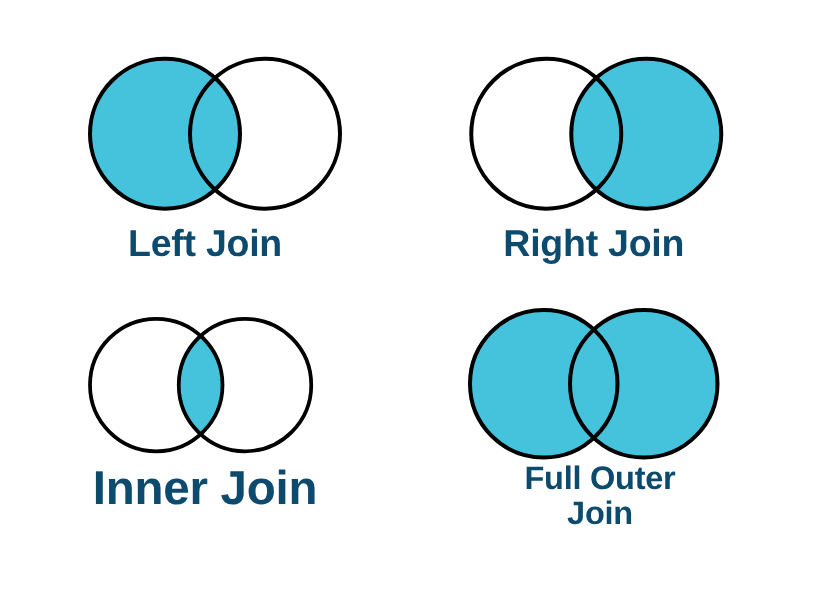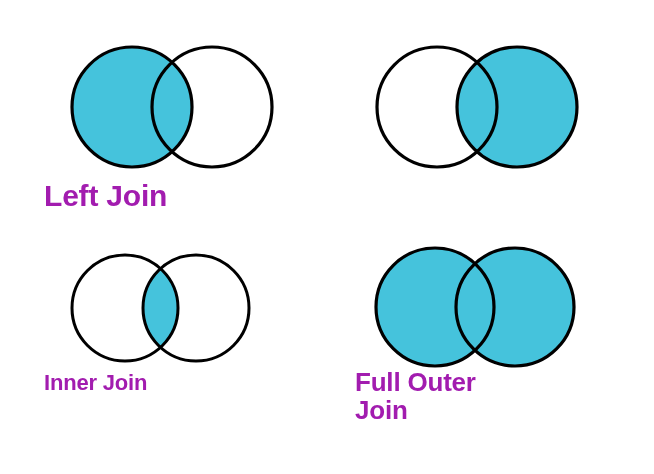--- a/index.html
+++ b/index.html
@@ -21,36 +21,37 @@
     height: 474px;
   }
   .diagram-cell {
     position: absolute;
   }
   .venn-svg {
     display: block;
   }
   .join-label {
     position: absolute;
+    text-align: center;
     font-family: "Liberation Sans", sans-serif;
     font-weight: bold;
-    color: #a21caf;
+    color: #0c4a6e;
     line-height: 1.08;
     letter-spacing: -0.2px;
     white-space: pre-line;
   }
   
   #cell-left-join      { left: 64px;  top: 40px; }
   #cell-right-join     { left: 370px; top: 40px; }
   #cell-inner-join     { left: 64px;  top: 248px; }
   #cell-full-outer-join{ left: 371px; top: 243px; }
 
   #label-left-join       { left: 44px;  top: 180px; width: 240px; font-size: 30px; }
   #label-right-join      { left: 350px; top: 180px; width: 250px; font-size: 30px; }
-  #label-inner-join      { left: 44px;  top: 371px; width: 240px; font-size: 22px; }
+  #label-inner-join      { left: 44px;  top: 371px; width: 240px; font-size: 38px; }
   #label-full-outer-join { left: 355px; top: 368px; width: 250px; font-size: 26px; }
 </style>
 </head>
 <body>
 
 <div class="canvas">
 
   <div class="diagram-cell" id="cell-left-join">
     <svg class="venn-svg" width="220" height="135" viewBox="0 0 220 135" xmlns="http://www.w3.org/2000/svg">
       <defs>
@@ -70,20 +71,21 @@
   <div class="join-label" id="label-left-join">Left Join</div>
 
   <div class="diagram-cell" id="cell-right-join">
     <svg class="venn-svg" width="220" height="135" viewBox="0 0 220 135" xmlns="http://www.w3.org/2000/svg">
       <circle cx="147" cy="67" r="60" fill="#45c3dc"></circle>
       <circle cx="67" cy="67" r="60" fill="#ffffff" fill-opacity="0"></circle>
       <circle cx="67" cy="67" r="60" fill="none" stroke="#000000" stroke-width="3.2"></circle>
       <circle cx="147" cy="67" r="60" fill="none" stroke="#000000" stroke-width="3.2"></circle>
     </svg>
   </div>
+  <div class="join-label" id="label-right-join">Right Join</div>
 
   <div class="diagram-cell" id="cell-inner-join">
     <svg class="venn-svg" width="200" height="122" viewBox="0 0 200 122" xmlns="http://www.w3.org/2000/svg">
       <defs>
         <clipPath id="clip-ij-left">
             <circle cx="61" cy="60" r="53"></circle>
           </clipPath>
       </defs>
 
       <g clip-path="url(#clip-ij-left)">

